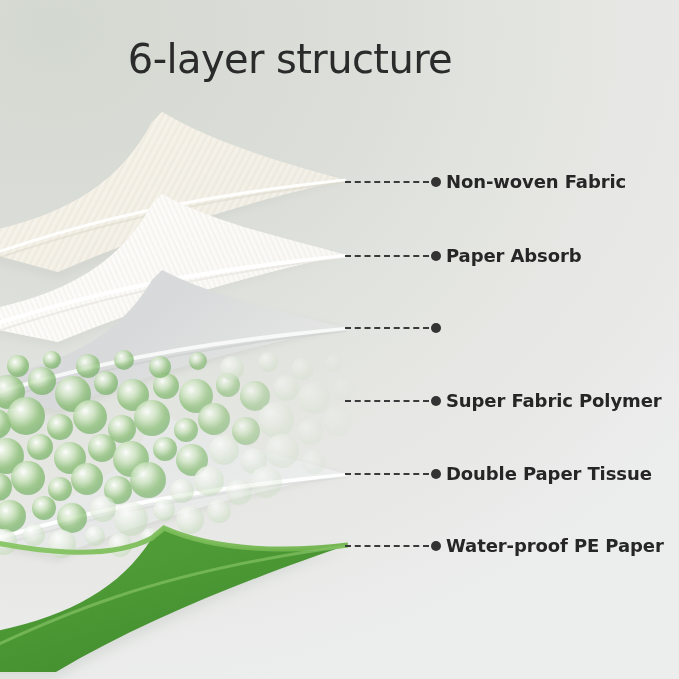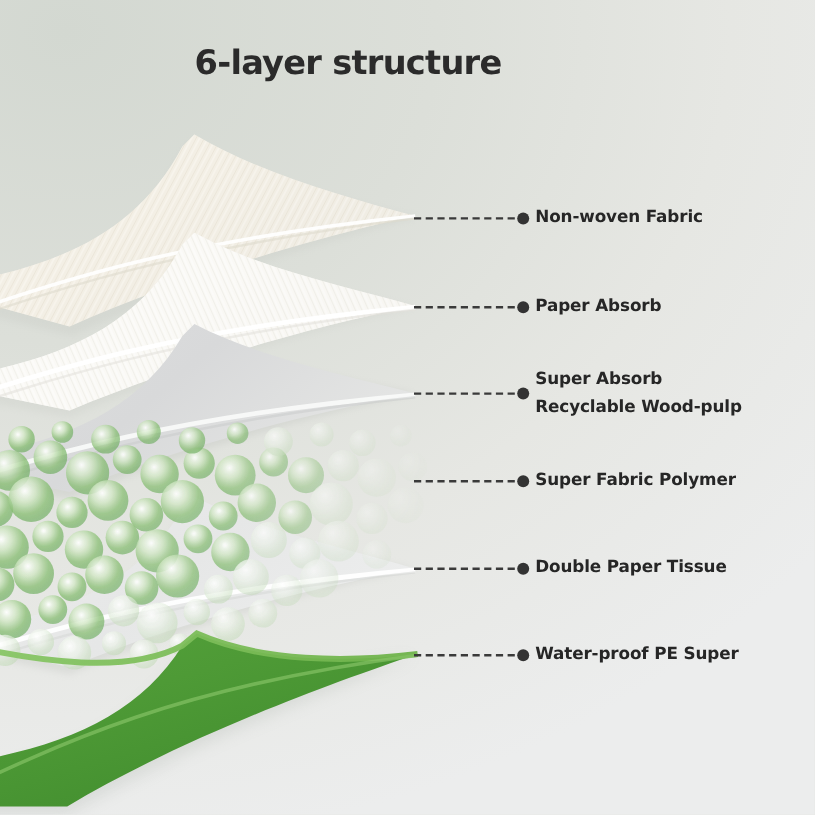--- a/index.html
+++ b/index.html
@@ -23,22 +23,22 @@
       radial-gradient(120% 100% at 8% 4%, #d3d8d1 0%, #dcdfd9 38%, #e6e7e3 68%, #eceded 100%);
   }
 
   
   #title {
     position: absolute;
     top: 36px;
     left: 0;
     width: 580px;
     text-align: center;
-    font-size: 28px;
-    font-weight: 700;
+    font-size: 40px;
+    font-weight: 400;
     letter-spacing: -0.6px;
     color: #2b2b2b;
     font-family: "DejaVu Sans", "Liberation Sans", sans-serif;
     white-space: nowrap;
   }
 
   
   #stack {
     position: absolute;
     inset: 0;
@@ -70,21 +70,21 @@
     left: 86px;
     top: -5px;
     width: 10px;
     height: 10px;
     border-radius: 50%;
     background: #333333;
   }
   .callout-text {
     position: absolute;
     left: 101px;
-    font-size: 14px;
+    font-size: 18px;
     font-weight: 600;
     line-height: 23px;
     color: #262626;
     white-space: pre;
     font-family: "DejaVu Sans", "Liberation Sans", sans-serif;
     letter-spacing: -0.1px;
   }
   .callout-text.one-line { top: -12px; }
   .callout-text.two-line { top: -23px; }
 </style>
@@ -309,34 +309,34 @@
 
   <div class="callout" style="top:256px">
     <div class="lead-line"></div>
     <div class="lead-dot"></div>
     <div class="callout-text one-line">Paper Absorb</div>
   </div>
 
   <div class="callout" style="top:328px">
     <div class="lead-line"></div>
     <div class="lead-dot"></div>
-    <div class="callout-text two-line"><span>Super Absorb</span><br><span>Recyclable Wood-pulp</span></div>
+    <div class="callout-text two-line"><br></div>
   </div>
 
   <div class="callout" style="top:401px">
     <div class="lead-line"></div>
     <div class="lead-dot"></div>
     <div class="callout-text one-line">Super Fabric Polymer</div>
   </div>
 
   <div class="callout" style="top:474px">
     <div class="lead-line"></div>
     <div class="lead-dot"></div>
     <div class="callout-text one-line">Double Paper Tissue</div>
   </div>
 
   <div class="callout" style="top:546px">
     <div class="lead-line"></div>
     <div class="lead-dot"></div>
-    <div class="callout-text one-line">Water-proof PE Super</div>
+    <div class="callout-text one-line">Water-proof PE Paper</div>
   </div>
 
 </div>
 
 </body></html>

